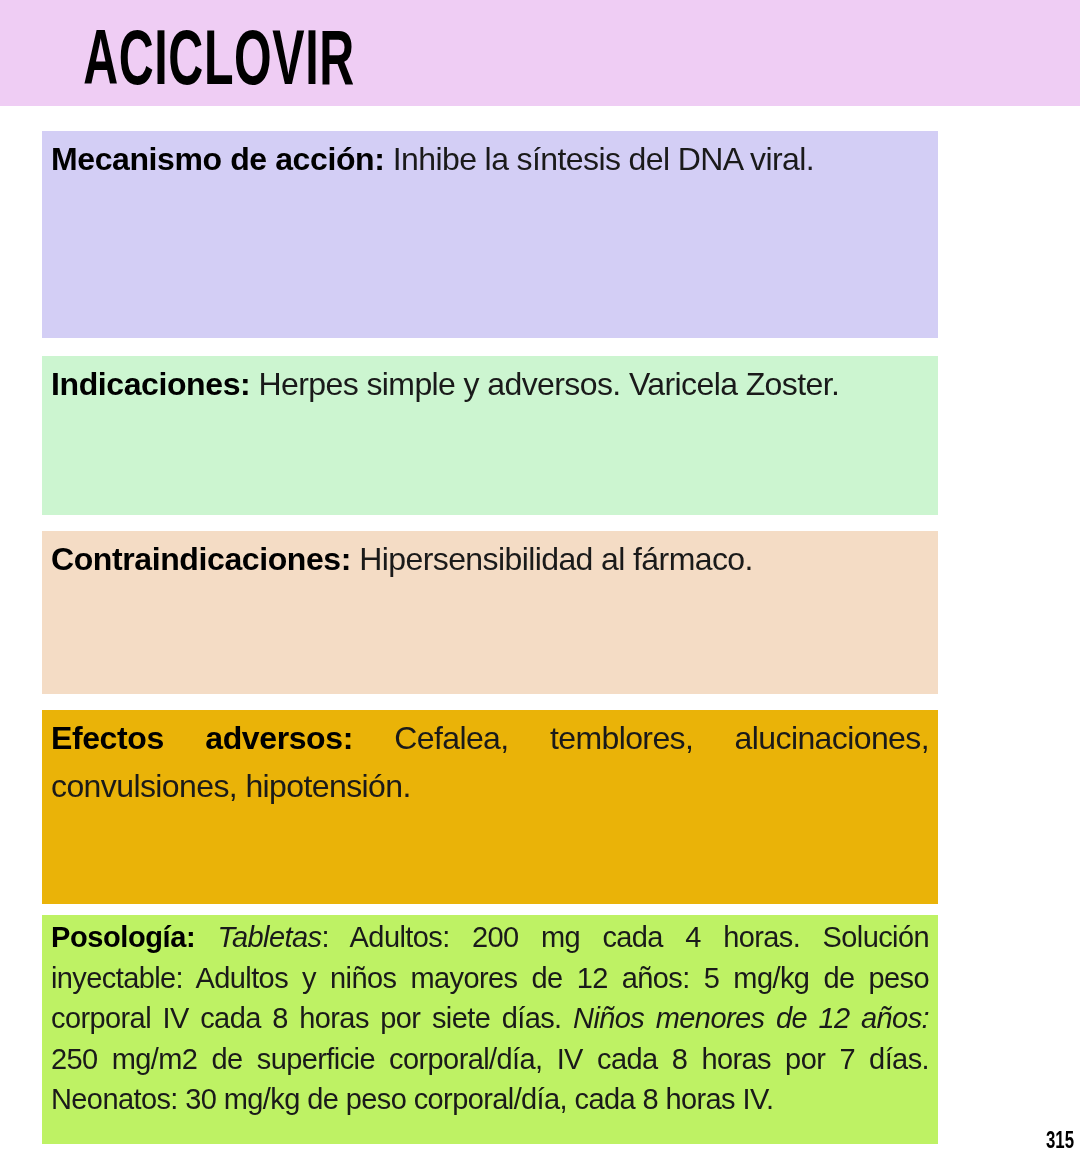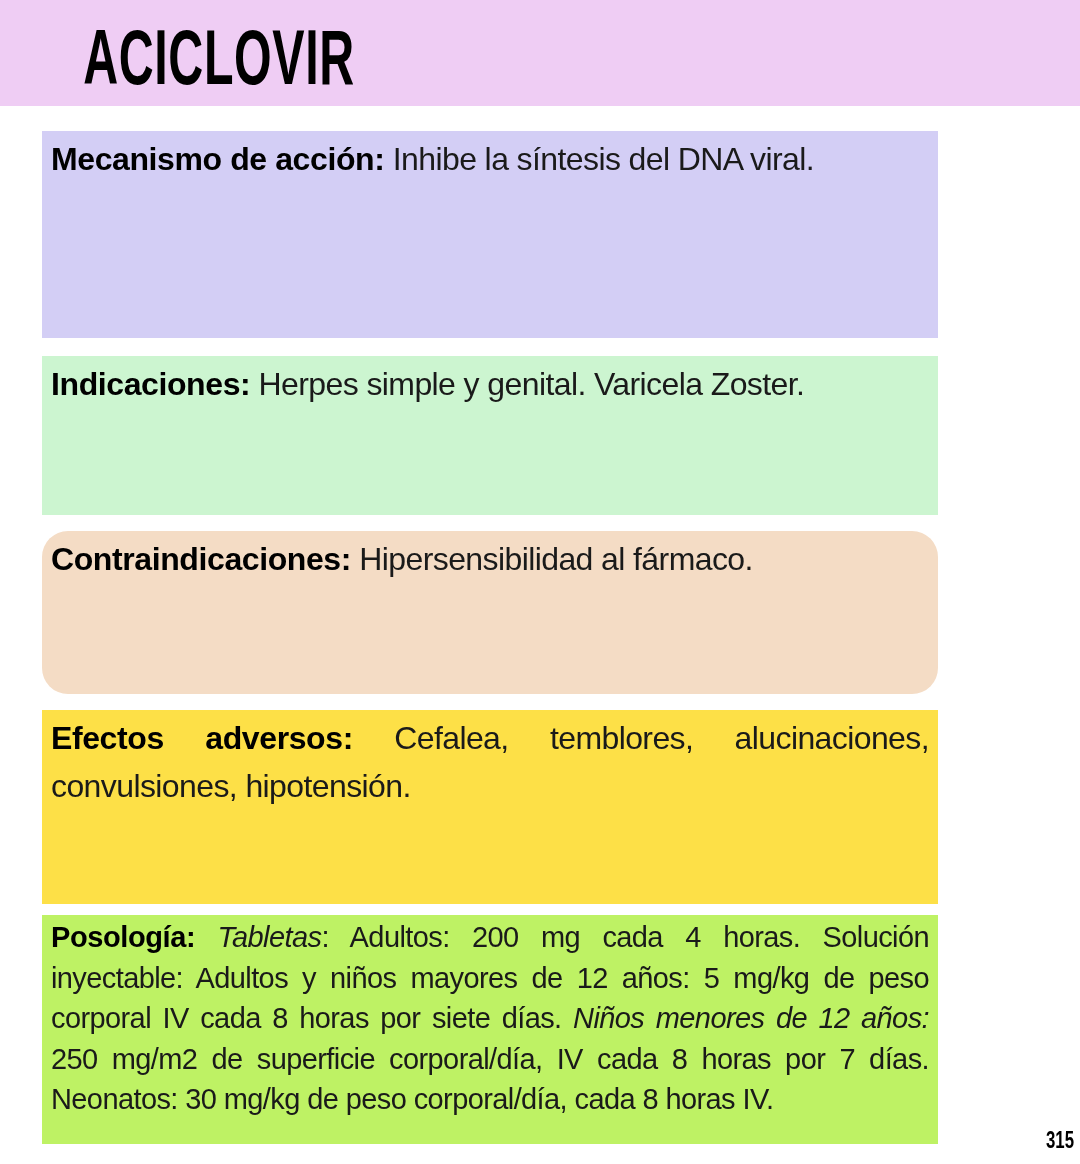--- a/index.html
+++ b/index.html
@@ -18,43 +18,43 @@
     }
     .box {
       position: absolute; left: 42px; width: 896px; box-sizing: border-box;
       padding: 4px 9px 0 9px; font-size: 32px; line-height: 48px;
       text-align: justify; letter-spacing: -0.6px;
     }
     .box .label { font-weight: bold; color: #000; letter-spacing: -0.4px; }
     .box .text { color: #1a1a1a; font-weight: normal; }
     #b1 { top: 131px; height: 207px; background: #d3cef5; }
     #b2 { top: 356px; height: 159px; background: #ccf5d0; }
-    #b3 { top: 531px; height: 163px; background: #f4dcc5; border-radius: 26px; }
-    #b4 { top: 710px; height: 194px; background: #fde047; }
+    #b3 { top: 531px; height: 163px; background: #f4dcc5; }
+    #b4 { top: 710px; height: 194px; background: #eab308; }
     #b4 { text-align-last: auto; }
     #b5 { top: 915px; height: 229px; background: #bef264; font-size: 29px; line-height: 40.5px; padding-top: 2px; }
     .it { font-style: italic; }
     .pagenum {
       position: absolute; right: 6px; top: 1126px; font-weight: bold; font-size: 24px;
       color: #000; transform: scaleX(0.7); transform-origin: right center;
     }
   </style>
 </head>
 <body>
 
 <div class="header">
   <div class="title">ACICLOVIR</div>
 </div>
 
 <div class="box" id="b1">
   <span class="label">Mecanismo de acción:</span><span class="text"> Inhibe la síntesis del DNA viral.</span>
 </div>
 
 <div class="box" id="b2">
-  <span class="label">Indicaciones:</span><span class="text"> Herpes simple y genital. Varicela Zoster.</span>
+  <span class="label">Indicaciones:</span><span class="text"> Herpes simple y adversos. Varicela Zoster.</span>
 </div>
 
 <div class="box" id="b3">
   <span class="label">Contraindicaciones:</span><span class="text"> Hipersensibilidad al fármaco.</span>
 </div>
 
 <div class="box" id="b4">
   <span class="label">Efectos adversos:</span><span class="text"> Cefalea, temblores, alucinaciones, convulsiones, hipotensión.</span>
 </div>
 

